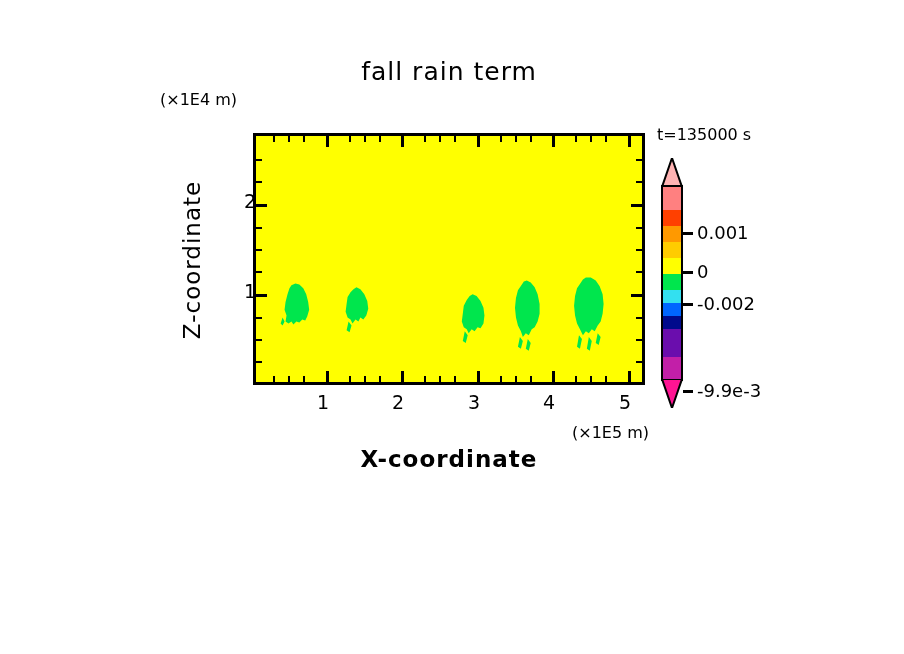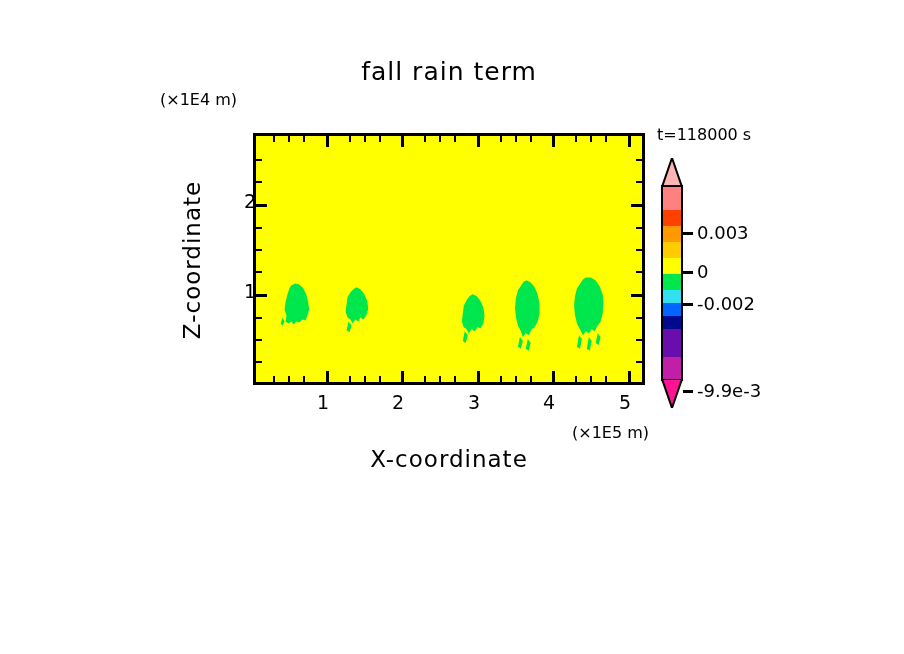--- a/index.html
+++ b/index.html
@@ -56,20 +56,21 @@
   
   .xlabel {
     position: absolute;
     left: 253px;
     top: 446px;
     width: 392px;
     text-align: center;
     font-size: 23px;
     letter-spacing: 1px;
     white-space: nowrap;
+    font-weight: bold;
   }
   .ylabel {
     position: absolute;
     left: 179px;
     top: 165px;
     width: 26px;
     height: 190px;
     font-size: 23px;
     letter-spacing: 1px;
     white-space: nowrap;
@@ -206,21 +207,21 @@
 </style>
 </head>
 <body>
 
 <div class="fig">
 
   <div class="title">fall rain term</div>
 
   <div class="yunit">(×1E4 m)</div>
 
-  <div class="timestamp">t=118000 s</div>
+  <div class="timestamp">t=135000 s</div>
 
   <div class="ylabel">
     <span>Z-coordinate</span>
   </div>
 
   <div class="plot-frame">
     <svg class="field" viewBox="0 0 392 252" preserveAspectRatio="none">
       <rect x="0" y="0" width="392" height="252" fill="#ffff00"></rect>
       <g fill="#00e64d">
         <path d="M34 156 L32 162 L30 170 L29 178 L31 184 L30 190 L33 192 L36 190 L38 193 L41 190 L44 191 L47 188 L50 189 L52 185 L54 178 L53 170 L51 162 L48 156 L44 152 L40 151 L36 153 Z M27 186 L25 192 L27 194 L29 190 Z"></path>
@@ -328,18 +329,18 @@
     <svg class="cbar-arrow bottom" viewBox="0 0 22 29" preserveAspectRatio="none">
       <polygon points="11,29 21,0 1,0" fill="#ff1493" stroke="#000000" stroke-width="2"></polygon>
     </svg>
   </div>
 
   <div class="cbar-tick" style="top:232px;"></div>
   <div class="cbar-tick" style="top:271px;"></div>
   <div class="cbar-tick" style="top:303px;"></div>
   <div class="cbar-tick" style="top:390px;"></div>
 
-  <div class="cbar-label" style="top:232px;">0.003</div>
+  <div class="cbar-label" style="top:232px;">0.001</div>
   <div class="cbar-label" style="top:271px;">0</div>
   <div class="cbar-label" style="top:303px;">-0.002</div>
   <div class="cbar-label" style="top:390px;">-9.9e-3</div>
 
 </div>
 
 </body></html>

